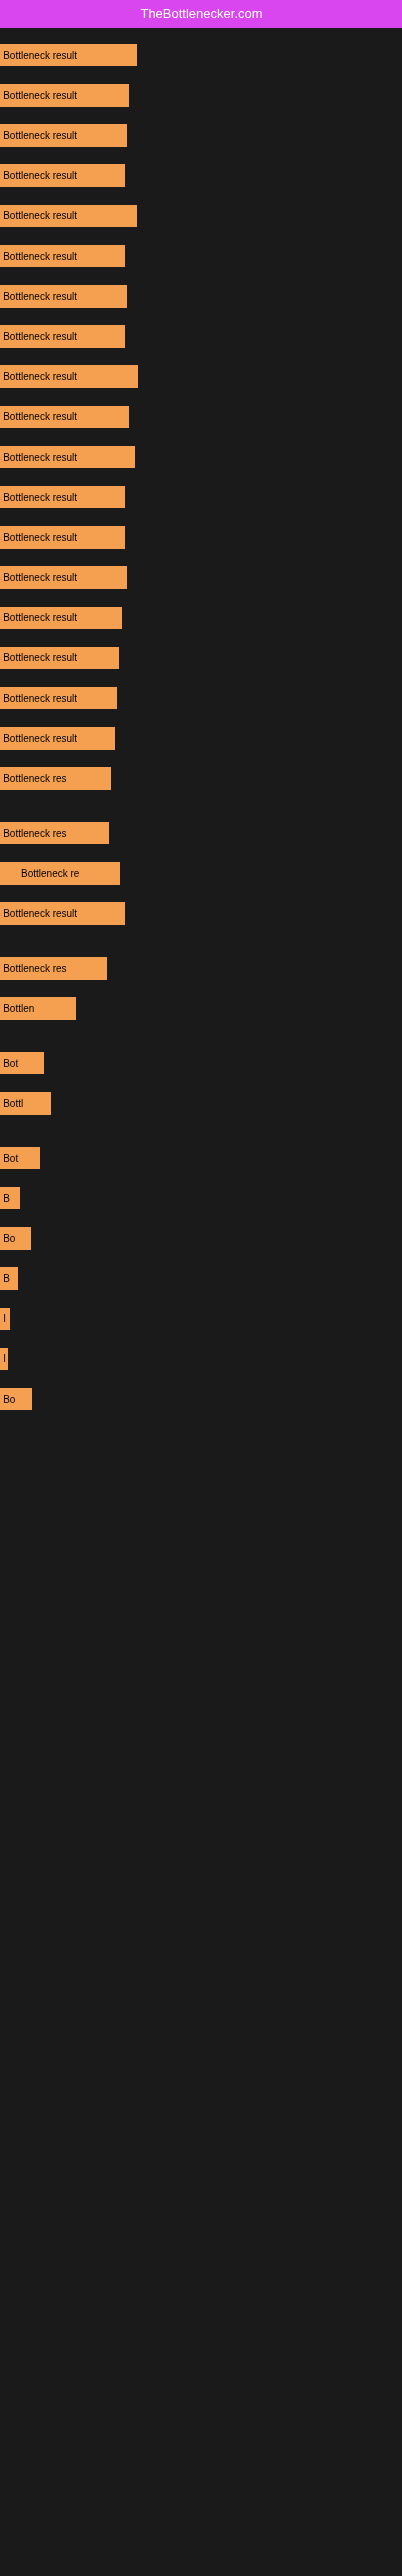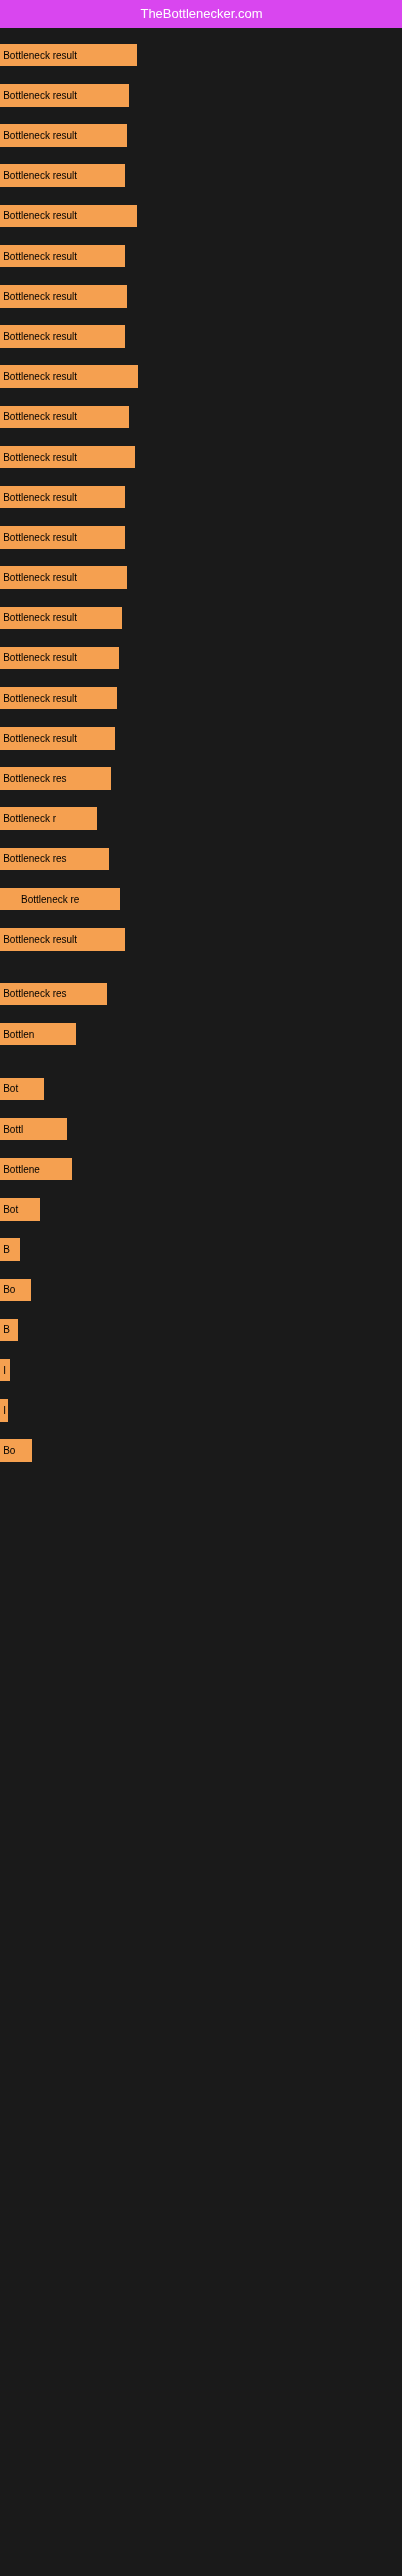--- a/index.html
+++ b/index.html
@@ -168,25 +168,20 @@
         <span class="bar-label">Bottleneck result</span>
       </div>
     </div>
     <div class="row-gap"></div>
     <div class="bar-container">
       <div class="bar" style="width: 111px;">
         <span class="bar-label">Bottleneck res</span>
       </div>
     </div>
     <div class="row-gap"></div>
-    <div class="bar-container">
-      <div class="bar" style="width: 97px;">
-        <span class="bar-label">Bottleneck r</span>
-      </div>
-    </div>
     <div class="row-gap"></div>
     <div class="bar-container">
       <div class="bar" style="width: 109px;">
         <span class="bar-label">Bottleneck res</span>
       </div>
     </div>
     <div class="row-gap"></div>
     <div class="bar-container">
       <div class="bar" style="width: 120px; padding-left: 21px;">
         <span class="bar-label">Bottleneck re</span>
@@ -213,30 +208,25 @@
     </div>
     <div class="row-gap"></div>
     <div class="row-gap"></div>
     <div class="bar-container">
       <div class="bar" style="width: 44px;">
         <span class="bar-label">Bot</span>
       </div>
     </div>
     <div class="row-gap"></div>
     <div class="bar-container">
-      <div class="bar" style="width: 67px;">
+      <div class="bar" style="width: 51px;">
         <span class="bar-label">Bottl</span>
       </div>
     </div>
     <div class="row-gap"></div>
-    <div class="bar-container">
-      <div class="bar" style="width: 72px;">
-        <span class="bar-label">Bottlene</span>
-      </div>
-    </div>
     <div class="row-gap"></div>
     <div class="bar-container">
       <div class="bar" style="width: 40px;">
         <span class="bar-label">Bot</span>
       </div>
     </div>
     <div class="row-gap"></div>
     <div class="bar-container">
       <div class="bar" style="width: 20px;">
         <span class="bar-label">B</span>

